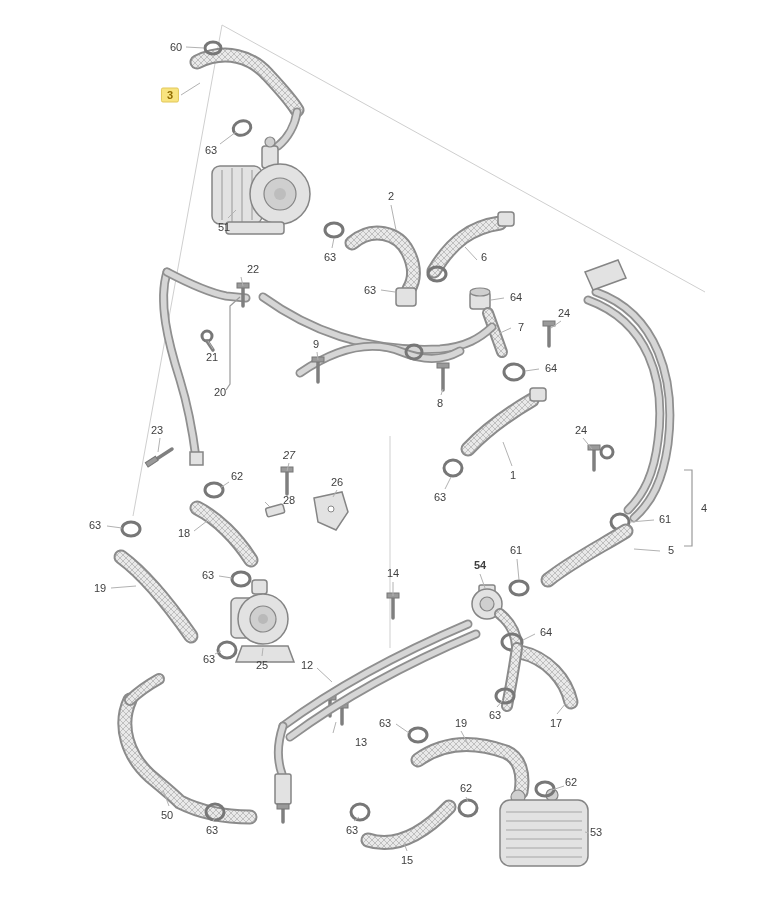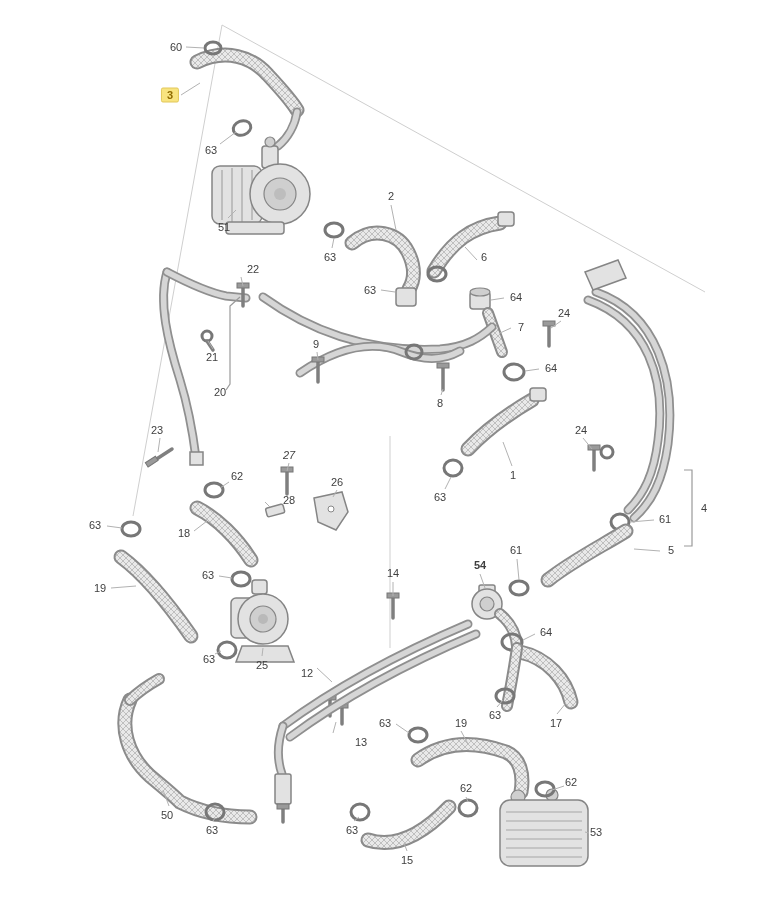--- a/index.html
+++ b/index.html
@@ -403,21 +403,21 @@
       <span class="part-label" style="left: 704px; top: 508px;">4</span>
       <span class="part-label" style="left: 671px; top: 550px;">5</span>
       <span class="part-label" style="left: 208px; top: 575px;">63</span>
       <span class="part-label" style="left: 393px; top: 573px;">14</span>
       <span class="part-label" style="left: 480px; top: 565px; font-weight: bold;">54</span>
       <span class="part-label" style="left: 516px; top: 550px;">61</span>
       <span class="part-label" style="left: 100px; top: 588px;">19</span>
       <span class="part-label" style="left: 546px; top: 632px;">64</span>
       <span class="part-label" style="left: 209px; top: 659px;">63</span>
       <span class="part-label" style="left: 262px; top: 665px;">25</span>
-      <span class="part-label" style="left: 307px; top: 665px; margin-top: 8px;">12</span>
+      <span class="part-label" style="left: 307px; top: 665px;">12</span>
       <span class="part-label" style="left: 385px; top: 723px;">63</span>
       <span class="part-label" style="left: 461px; top: 723px;">19</span>
       <span class="part-label" style="left: 495px; top: 715px;">63</span>
       <span class="part-label" style="left: 556px; top: 723px;">17</span>
       <span class="part-label" style="left: 333px; top: 742px; margin-left: 28px;">13</span>
       <span class="part-label" style="left: 167px; top: 815px;">50</span>
       <span class="part-label" style="left: 212px; top: 830px;">63</span>
       <span class="part-label" style="left: 466px; top: 788px;">62</span>
       <span class="part-label" style="left: 571px; top: 782px;">62</span>
       <span class="part-label" style="left: 352px; top: 830px;">63</span>

